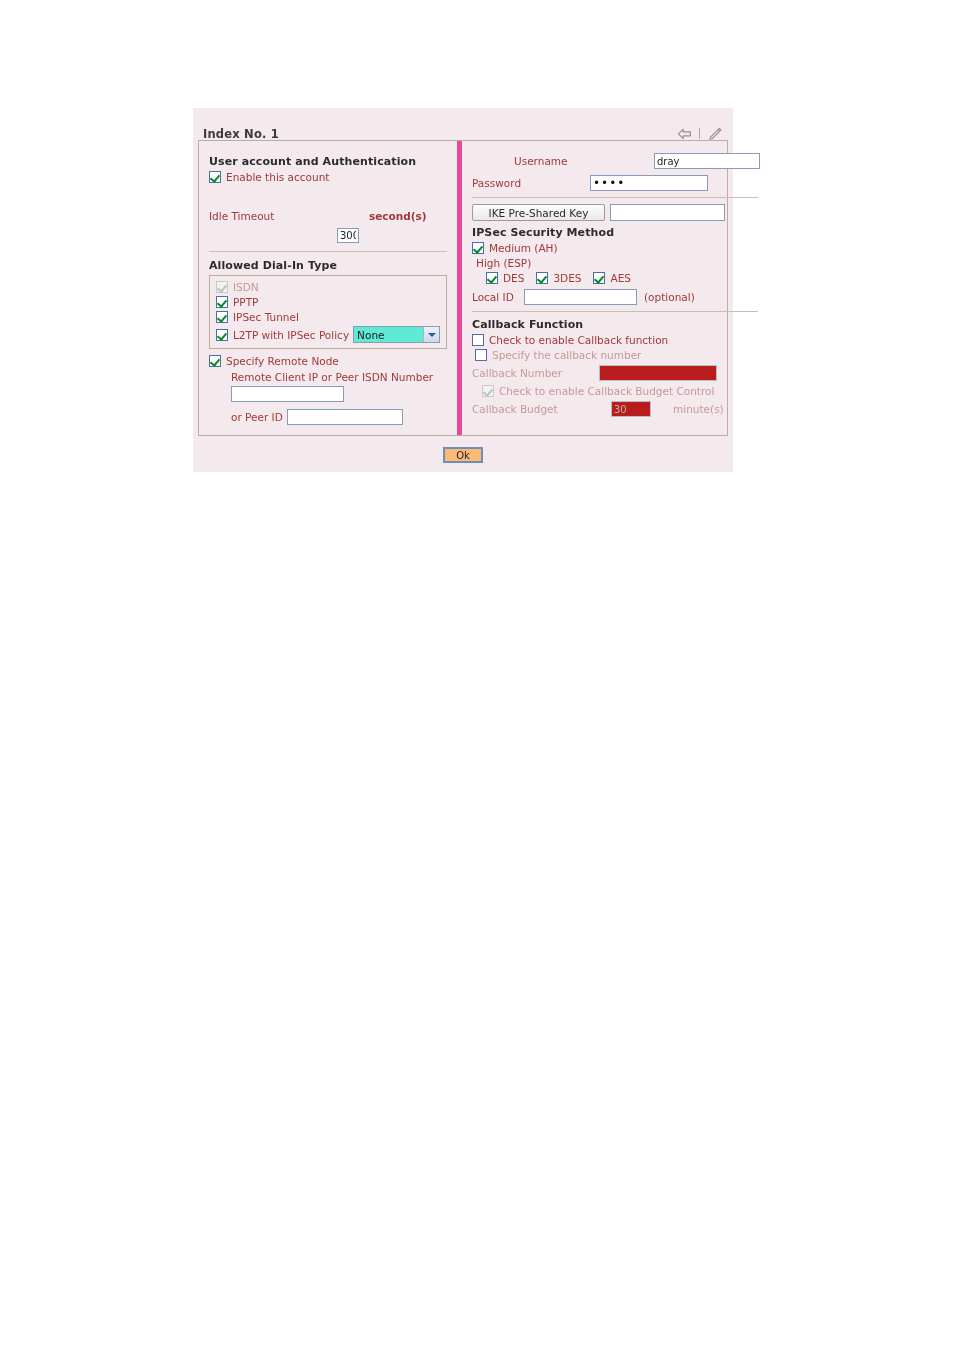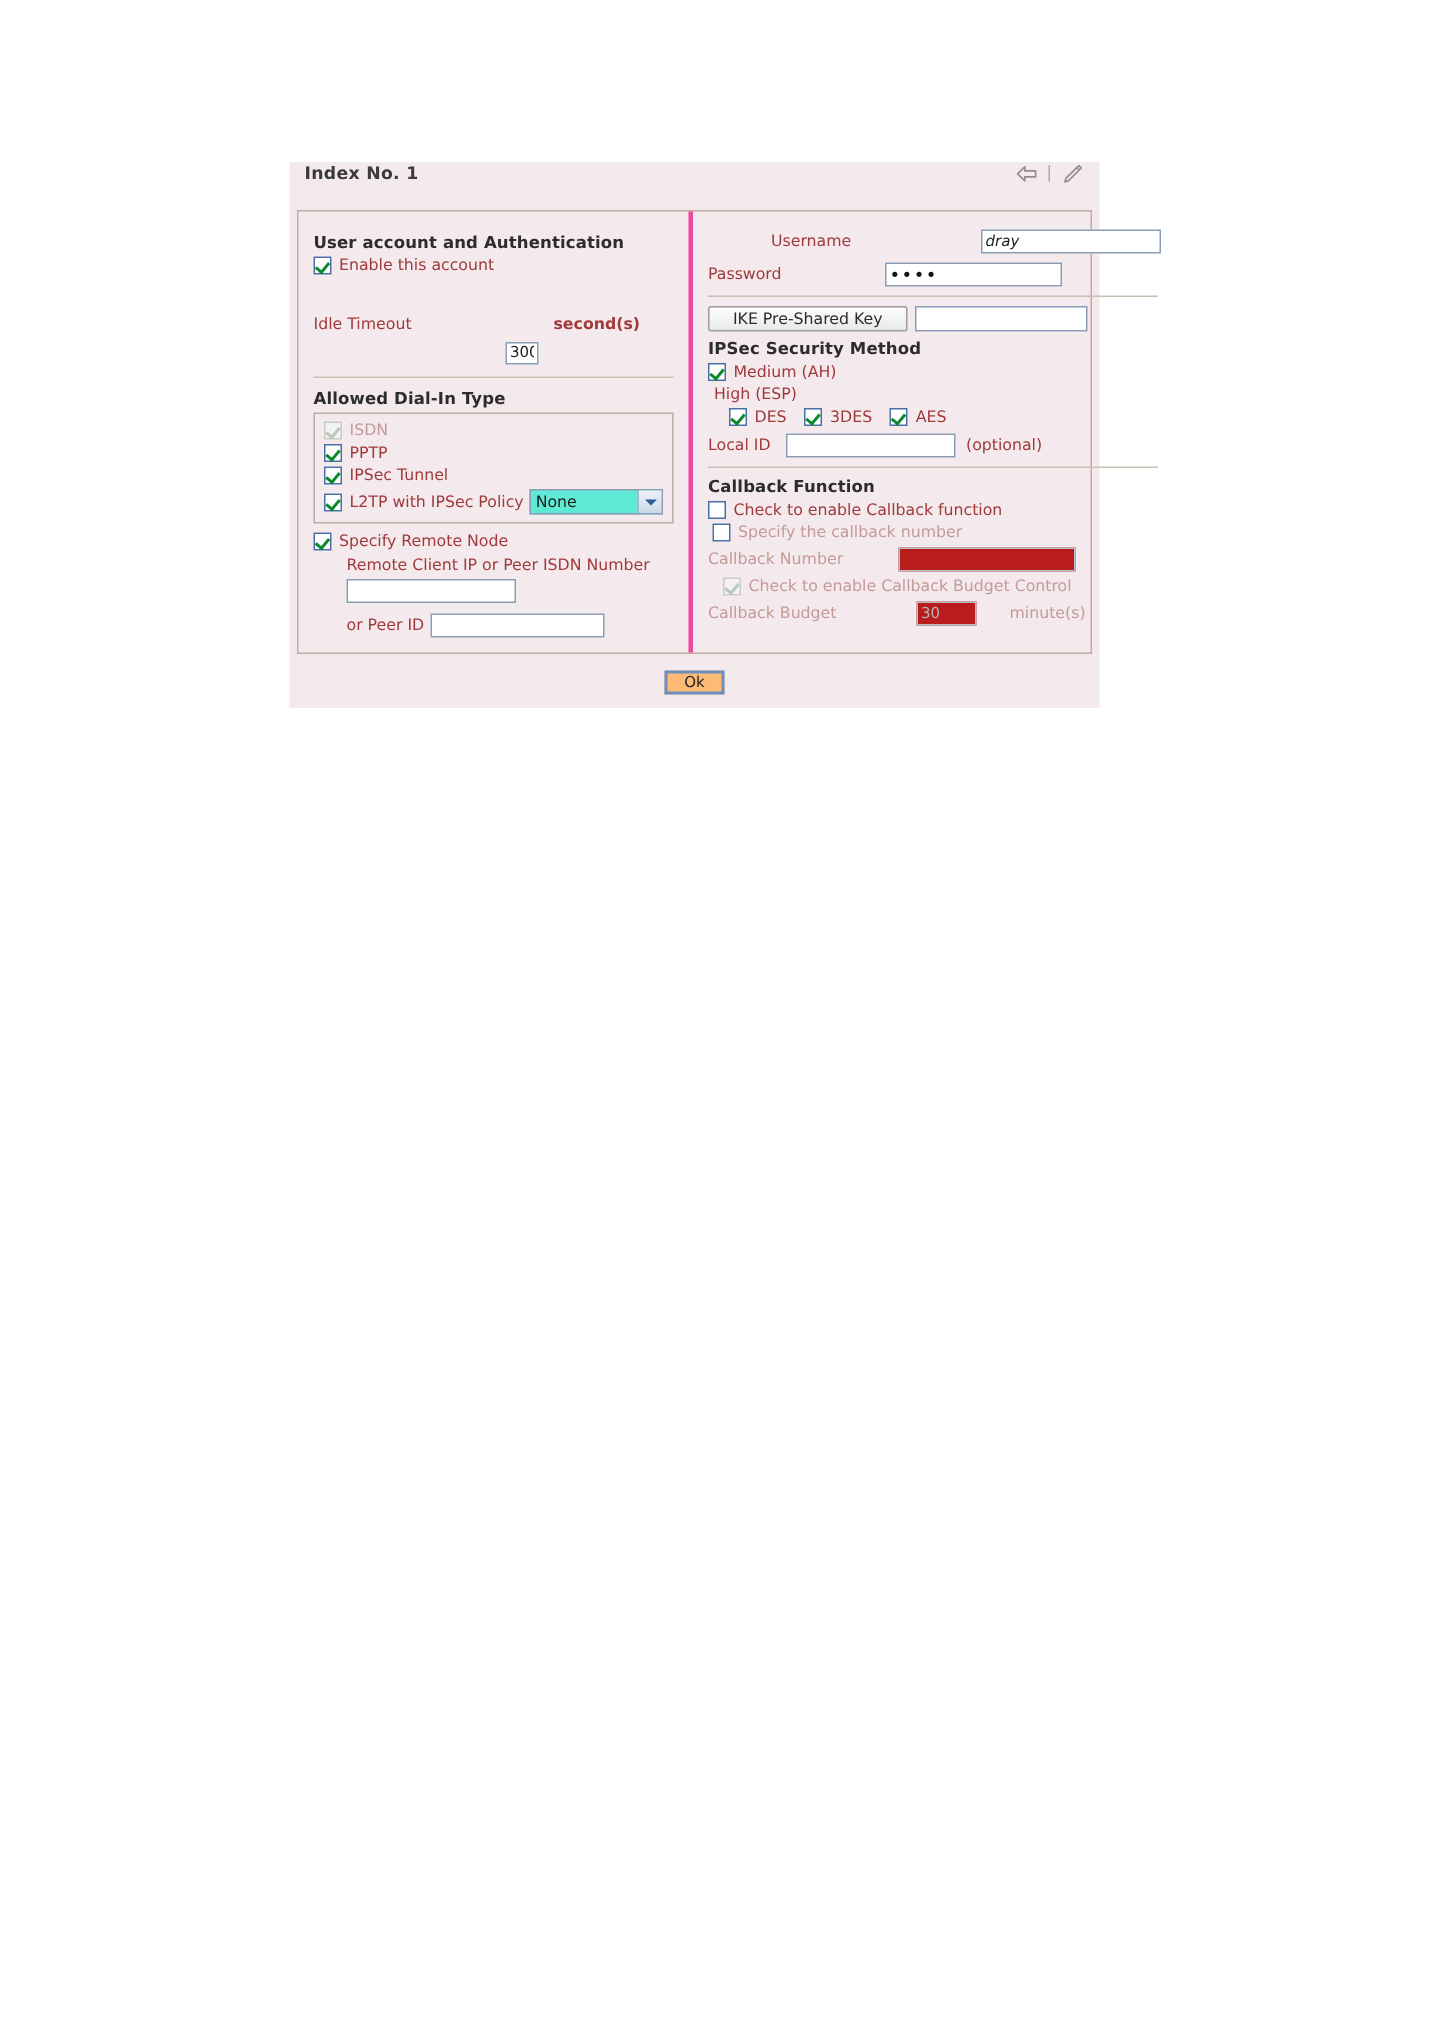--- a/index.html
+++ b/index.html
@@ -25,21 +25,21 @@
     top: 108px;
     width: 540px;
     height: 364px;
     background: #f4e9ec;
     box-sizing: border-box;
   }
 
   .dlg-header {
     height: 33px;
     display: flex;
-    align-items: flex-start;
+    align-items: flex-end;
     padding: 0 10px 0 10px;
     box-sizing: border-box;
   }
   .dlg-title {
     font-family: "DejaVu Sans", "Liberation Sans", sans-serif;
     font-size: 11.5px;
     font-weight: bold;
     color: #3b3b3b;
     letter-spacing: 0.2px;
     flex: 1;
@@ -72,21 +72,21 @@
     height: 296px;
     border: 1px solid #bcae9e;
     background: #f4e9ec;
     box-sizing: border-box;
     display: flex;
   }
   .panel-left {
     width: 263px;
     box-sizing: border-box;
     padding: 14px 10px 6px 10px;
-    border-right: 3px solid #ec4899;
+    border-right: 5px solid #ec4899;
     position: relative;
   }
   .panel-right {
     flex: 1;
     box-sizing: border-box;
     padding: 10px 8px 6px 10px;
     position: relative;
   }
 
   
@@ -333,21 +333,21 @@
         <span class="lbl" style="margin-right:4px;">or Peer ID</span>
         <input class="tin" type="text" style="width: 116px; height: 16px;" value="">
       </div>
 
     </div>
 
     <div class="panel-right">
 
       <div class="row" style="margin-top:2px;">
         <span class="lbl" style="width:140px;padding-left:42px;">Username</span>
-        <input class="tin" type="text" style="width: 120px; height: 16px; font-style: italic;" value="dray">
+        <input class="tin" type="text" style="width: 106px; height: 16px;" value="dray">
       </div>
 
       <div class="row" style="margin-top:6px;">
         <span class="lbl" style="width:118px;">Password</span>
         <span class="tin" style="width:118px;height:16px;display:inline-flex;align-items:center;">
           <span class="pw-dots">••••</span>
         </span>
       </div>
 
       <hr class="hr">

